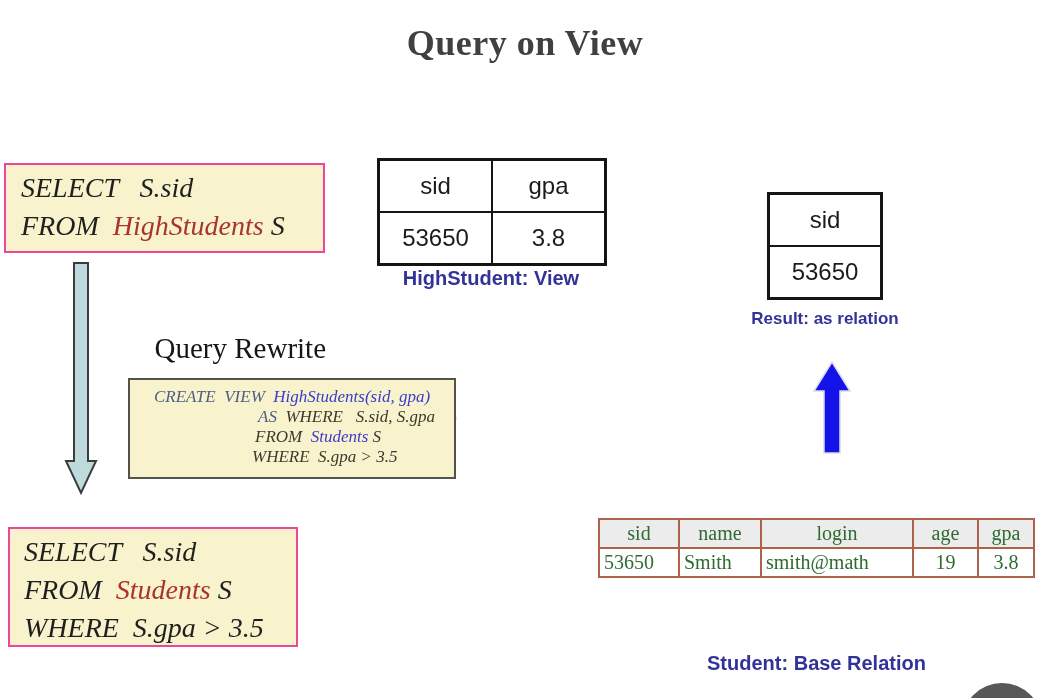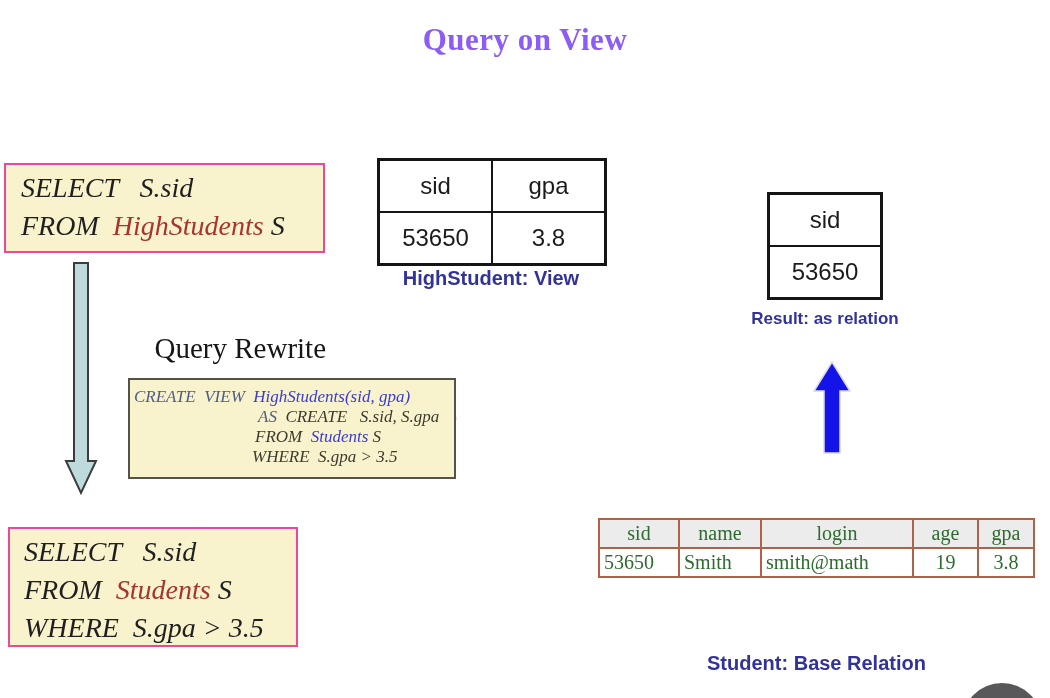--- a/index.html
+++ b/index.html
@@ -4,21 +4,21 @@
 <style>
   html,body{margin:0;padding:0;}
   body{
     width:1050px;height:698px;position:relative;overflow:hidden;
     background:#ffffff;font-family:"Liberation Serif",serif;
   }
   .abs{position:absolute;}
   
   .title{
     left:0;right:0;top:22px;text-align:center;
-    font-size:31px;font-weight:bold;color:#8b5cf6;
+    font-size:36px;font-weight:bold;color:#404040;
     font-family:"Liberation Serif",serif;letter-spacing:0.5px;
   }
   
   .sqlbox{
     background:#f8f3cd;border:2px solid #ec4899;
     font-style:italic;font-size:28px;color:#1f1f1f;
     font-family:"Liberation Serif",serif;
   }
   .sqlbox .sqlline{display:block;white-space:pre;}
   .box1{left:4px;top:163px;width:302px;height:82px;padding:4px 0 0 15px;line-height:38px;}
@@ -31,21 +31,21 @@
   }
   .blue-word{color:#2121dd;}
   
   .createbox{
     left:128px;top:378px;width:324px;height:90px;
     background:#f8f3cd;border:2px solid #53534a;
     font-style:italic;font-size:17px;line-height:20px;
     color:#3a3a30;font-family:"Liberation Serif",serif;padding:7px 0 0 0;
   }
   .createbox .cline{display:block;white-space:pre;}
-  .c-ind1{margin-left:4px;}
+  .c-ind1{margin-left:24px;}
   .c-ind2{margin-left:128px;}
   .c-ind3{margin-left:125px;}
   .c-ind4{margin-left:122px;}
   .c-slate{color:#4e5c86;}
   .c-blue{color:#3c3ccc;}
   
   .reltable{background:#ffffff;border:3px solid #151515;}
   .reltable .rrow{display:flex;}
   .reltable .rcell{
     display:flex;align-items:center;justify-content:center;
@@ -115,21 +115,21 @@
   <polygon points="11,1 25,1 25,199 33,199 18,231 3,199 11,199" fill="#bedadd" stroke="#3c3c3c" stroke-width="2" stroke-linejoin="miter"></polygon>
 </svg>
 
 <div class="abs rewrite">
   <span>Query Rewrite</span><br>
   <span><span>(automatically by </span><span class="blue-word">DBMS</span><span>)</span></span>
 </div>
 
 <div class="abs createbox">
   <span class="cline c-ind1"><span class="c-slate">CREATE  VIEW  </span><span class="c-blue">HighStudents(sid, gpa)</span></span>
-  <span class="cline c-ind2"><span class="c-slate">AS  </span><span>CREATE   S.sid, S.gpa</span></span>
+  <span class="cline c-ind2"><span class="c-slate">AS  </span><span>WHERE   S.sid, S.gpa</span></span>
   <span class="cline c-ind3"><span>FROM  </span><span class="c-blue">Students</span><span> S</span></span>
   <span class="cline c-ind4">WHERE  S.gpa &gt; 3.5</span>
 </div>
 
 <svg class="abs" style="left:811px;top:360px;" width="42" height="95" viewBox="0 0 42 95">
   <polygon points="21,2 3,31 13,31 13,93 29,93 29,31 39,31" fill="#1414e8" stroke="#d9d9ee" stroke-width="1.5" stroke-linejoin="miter"></polygon>
 </svg>
 
 <div class="abs sqlbox box2">
   <span class="sqlline">SELECT   S.sid</span>

